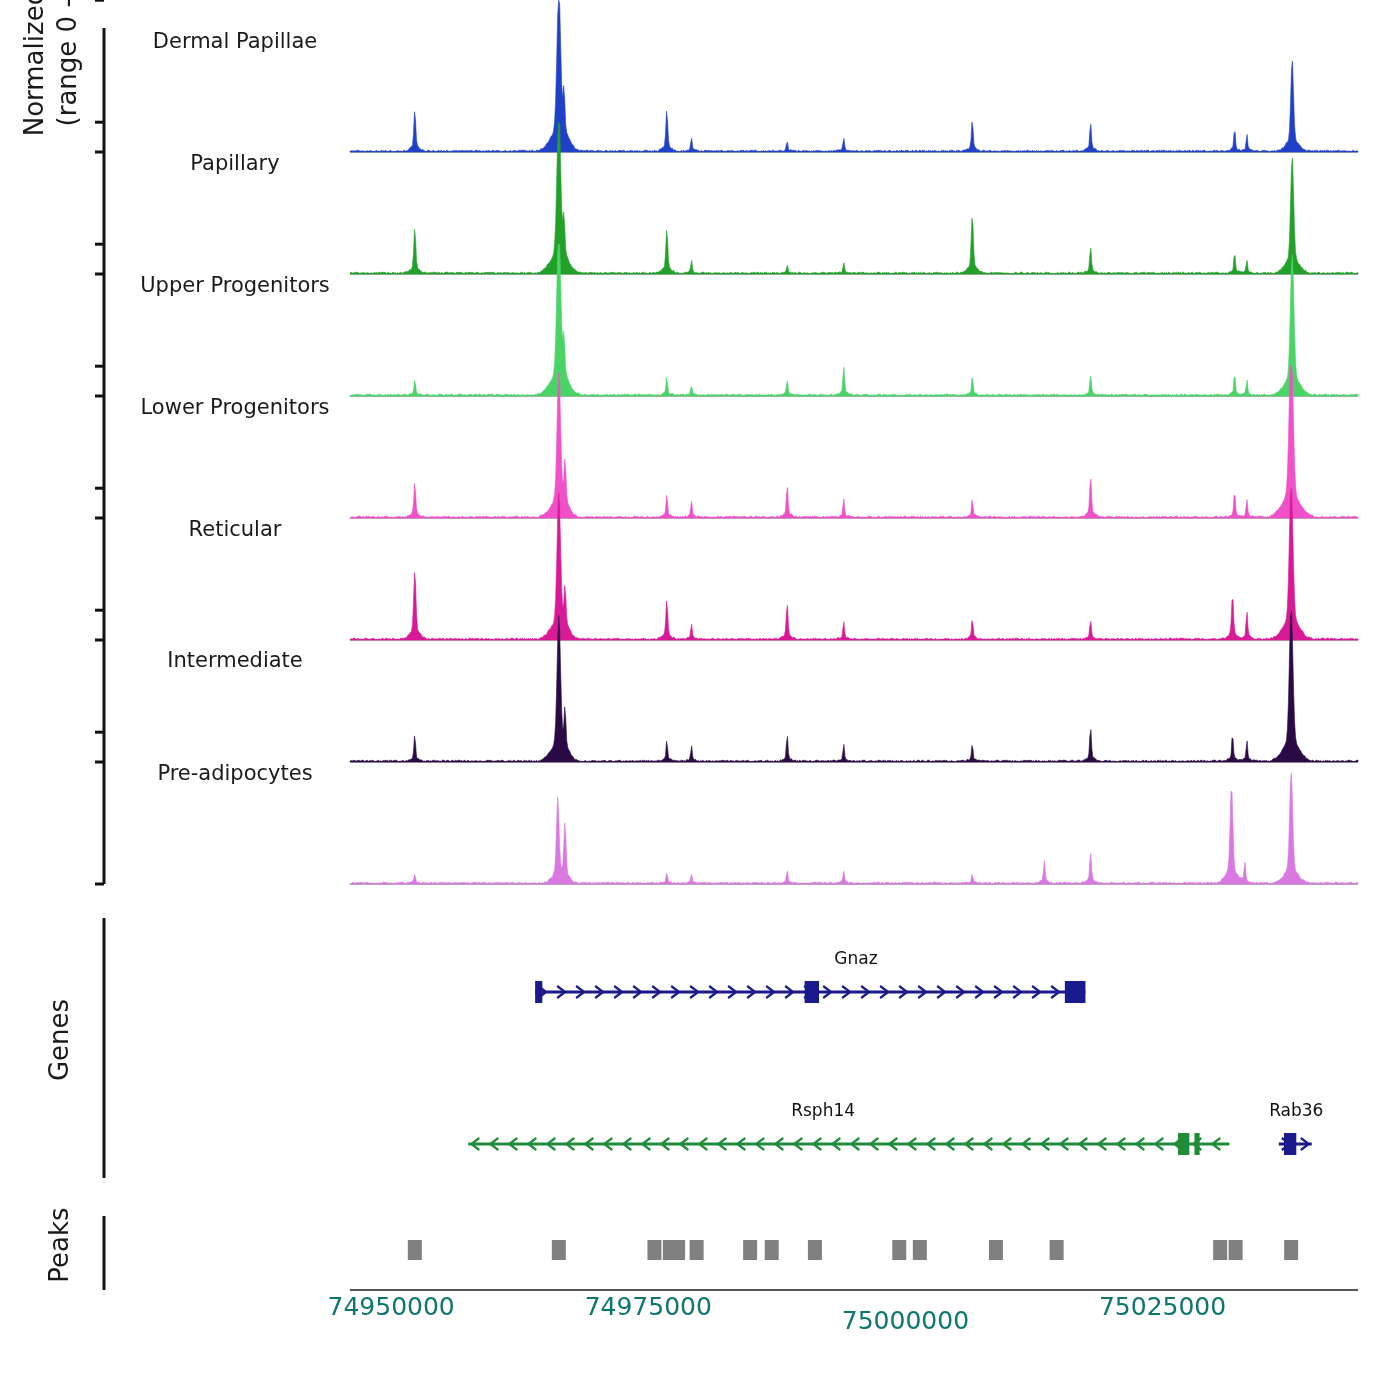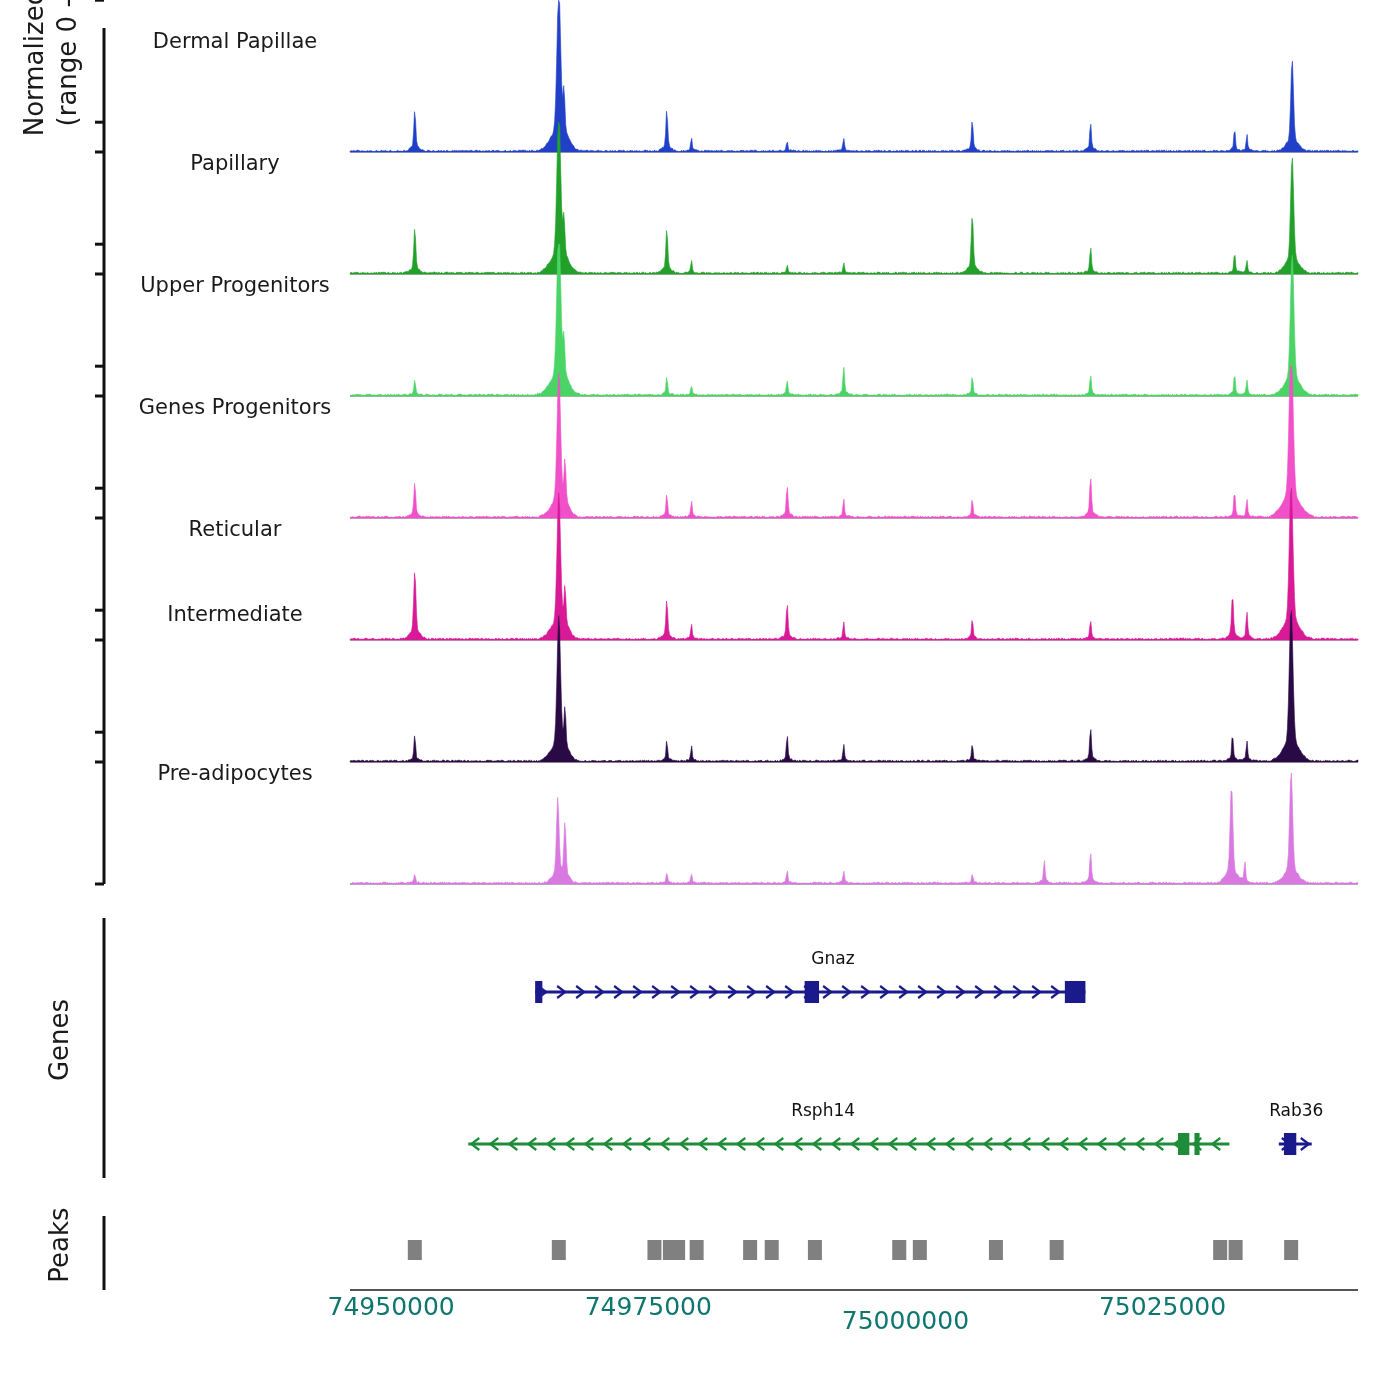--- a/index.html
+++ b/index.html
@@ -81,27 +81,27 @@
 
   <div class="axis-label-y">Normalized signal
 (range 0 - 1300)</div>
   <div class="label-genes">Genes</div>
   <div class="label-peaks">Peaks</div>
 
   <div id="track-names">
       <div class="track-name" style="left: 235px; top: 8.2px;">Dermal Papillae</div>
       <div class="track-name" style="left: 235px; top: 130.2px;">Papillary</div>
       <div class="track-name" style="left: 235px; top: 252.2px;">Upper Progenitors</div>
-      <div class="track-name" style="left: 235px; top: 374.2px;">Genes Progenitors</div>
+      <div class="track-name" style="left: 235px; top: 374.2px;">Lower Progenitors</div>
       <div class="track-name" style="left: 235px; top: 496.2px;">Reticular</div>
-      <div class="track-name" style="left: 235px; top: 581px;">Intermediate</div>
+      <div class="track-name" style="left: 235px; top: 627px;">Intermediate</div>
       <div class="track-name" style="left: 235px; top: 740.2px;">Pre-adipocytes</div>
     </div>
   <div id="gene-names">
-      <div class="gene-name" style="left: 833px; top: 948px;">Gnaz</div>
+      <div class="gene-name" style="left: 856px; top: 948px;">Gnaz</div>
       <div class="gene-name" style="left: 823.143px; top: 1100px;">Rsph14</div>
       <div class="gene-name" style="left: 1296.29px; top: 1100px;">Rab36</div>
     </div>
   <div id="xticks">
       <div class="xtick-label" style="left: 391.143px;">74950000</div>
       <div class="xtick-label" style="left: 648.286px;">74975000</div>
       <div class="xtick-label" style="left: 905.429px; margin-top: 14px;">75000000</div>
       <div class="xtick-label" style="left: 1162.57px;">75025000</div>
     </div>
 

